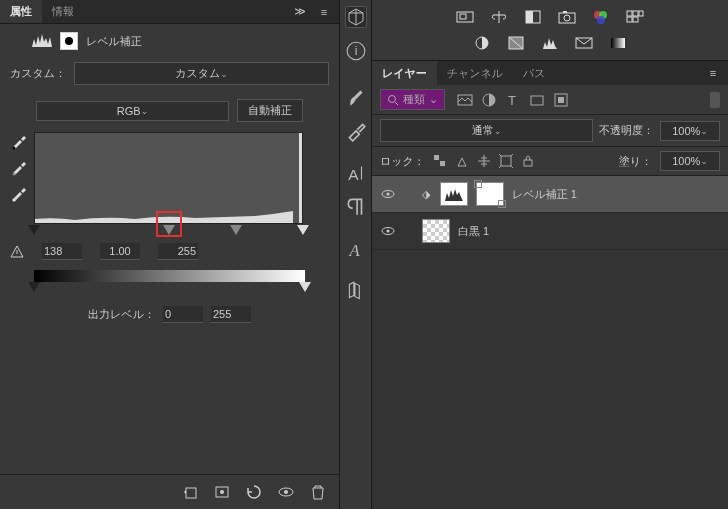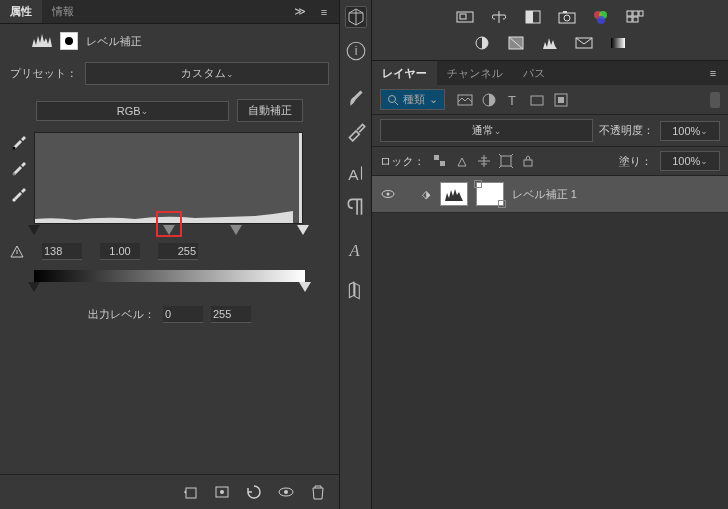--- a/index.html
+++ b/index.html
@@ -47,21 +47,21 @@
 
 .mid-icon { width: 22px; height: 22px; cursor: pointer; display: flex; align-items: center; justify-content: center; color: #bbb; }
 .mid-icon.boxed { border: 1px solid #555; border-radius: 2px; background: #2a2a2a; }
 
 
 .top-icon-row { display: flex; justify-content: center; gap: 14px; padding: 8px 0; }
 .icon-sq { width: 20px; height: 18px; cursor: pointer; color: #ddd; display: inline-flex; align-items: center; justify-content: center; }
 .layers-panel { display: flex; flex-direction: column; border-top: 1px solid #1a1a1a; flex: 1; }
 .layers-tabs { display: flex; height: 24px; background: #2a2a2a; align-items: stretch; }
 .layers-controls { padding: 4px 8px; display: flex; align-items: center; gap: 6px; border-bottom: 1px solid #222; }
-.search-select { background: #0c4a6e; border: 1px solid #555; color: #aaa; padding: 2px 6px; display: flex; align-items: center; gap: 4px; cursor: pointer; font-size: 11px; }
+.search-select { background: #701a75; border: 1px solid #555; color: #aaa; padding: 2px 6px; display: flex; align-items: center; gap: 4px; cursor: pointer; font-size: 11px; }
 .filter-icons { display: flex; gap: 8px; margin-left: 6px; }
 .filter-icon { width: 16px; height: 16px; color: #aaa; cursor: pointer; }
 .toggle { width: 10px; height: 16px; background: #555; border-radius: 2px; margin-left: auto; }
 .blend-row { display: flex; align-items: center; gap: 6px; padding: 4px 8px; border-bottom: 1px solid #222; }
 .lock-row { display: flex; align-items: center; gap: 8px; padding: 4px 8px; border-bottom: 1px solid #222; color: #aaa; }
 .lock-icon { width: 14px; height: 14px; color: #aaa; cursor: pointer; }
 .layers-list { flex: 1; background: #333; }
 .layer-item { display: flex; align-items: center; gap: 8px; padding: 6px 8px; border-bottom: 1px solid #2a2a2a; cursor: pointer; }
 .layer-item.selected { background: #555; }
 .vis-eye { width: 16px; height: 16px; color: #ccc; cursor: pointer; }
@@ -96,21 +96,21 @@
       <svg class="histogram-mini" viewBox="0 0 20 14">
           <path d="M0 14 L2 6 L4 12 L6 3 L8 10 L10 1 L12 9 L14 5 L16 11 L18 4 L20 14 Z" fill="#ddd"></path>
         </svg>
     </span>
     <span class="adj-icon">
         <span class="adj-icon-inner"></span>
       </span>
     <span class="label">レベル補正</span>
   </div>
   <div class="row">
-    <span class="label">プリセット：</span>
+    <span class="label">カスタム：</span>
     <div class="select">
       <span>カスタム</span>
         <span class="chev">⌄</span>
     </div>
   </div>
   <div class="row" style="margin-top:6px; padding-left:36px; padding-right:36px;">
     <div class="select" style="flex:1">
       <span>RGB</span>
         <span class="chev">⌄</span>
     </div>
@@ -450,15 +450,26 @@
         <span class="spacer"></span>
         <span class="link-icon">⬗</span>
         <div class="layer-thumb levels">
           <svg class="levels-thumb-inner" viewBox="0 0 18 14">
               <path d="M0 14 L2 6 L4 11 L6 3 L8 9 L10 2 L12 8 L14 5 L16 10 L18 14 Z" fill="#333"></path>
             </svg>
         </div>
         <div class="mask-thumb"></div>
         <span class="label">レベル補正 1</span>
       </div>
+      <div class="layer-item">
+        <span class="vis-eye">
+            <svg viewBox="0 0 16 16">
+              <ellipse cx="8" cy="8" rx="6" ry="3.5" fill="none" stroke="#ccc"></ellipse>
+              <circle cx="8" cy="8" r="1.5" fill="#ccc"></circle>
+            </svg>
+          </span>
+        <span class="spacer"></span>
+        <div class="layer-thumb checker"></div>
+        <span class="label">白黒 1</span>
+      </div>
     </div>
   </div>
 </div>
 
 </body></html>

